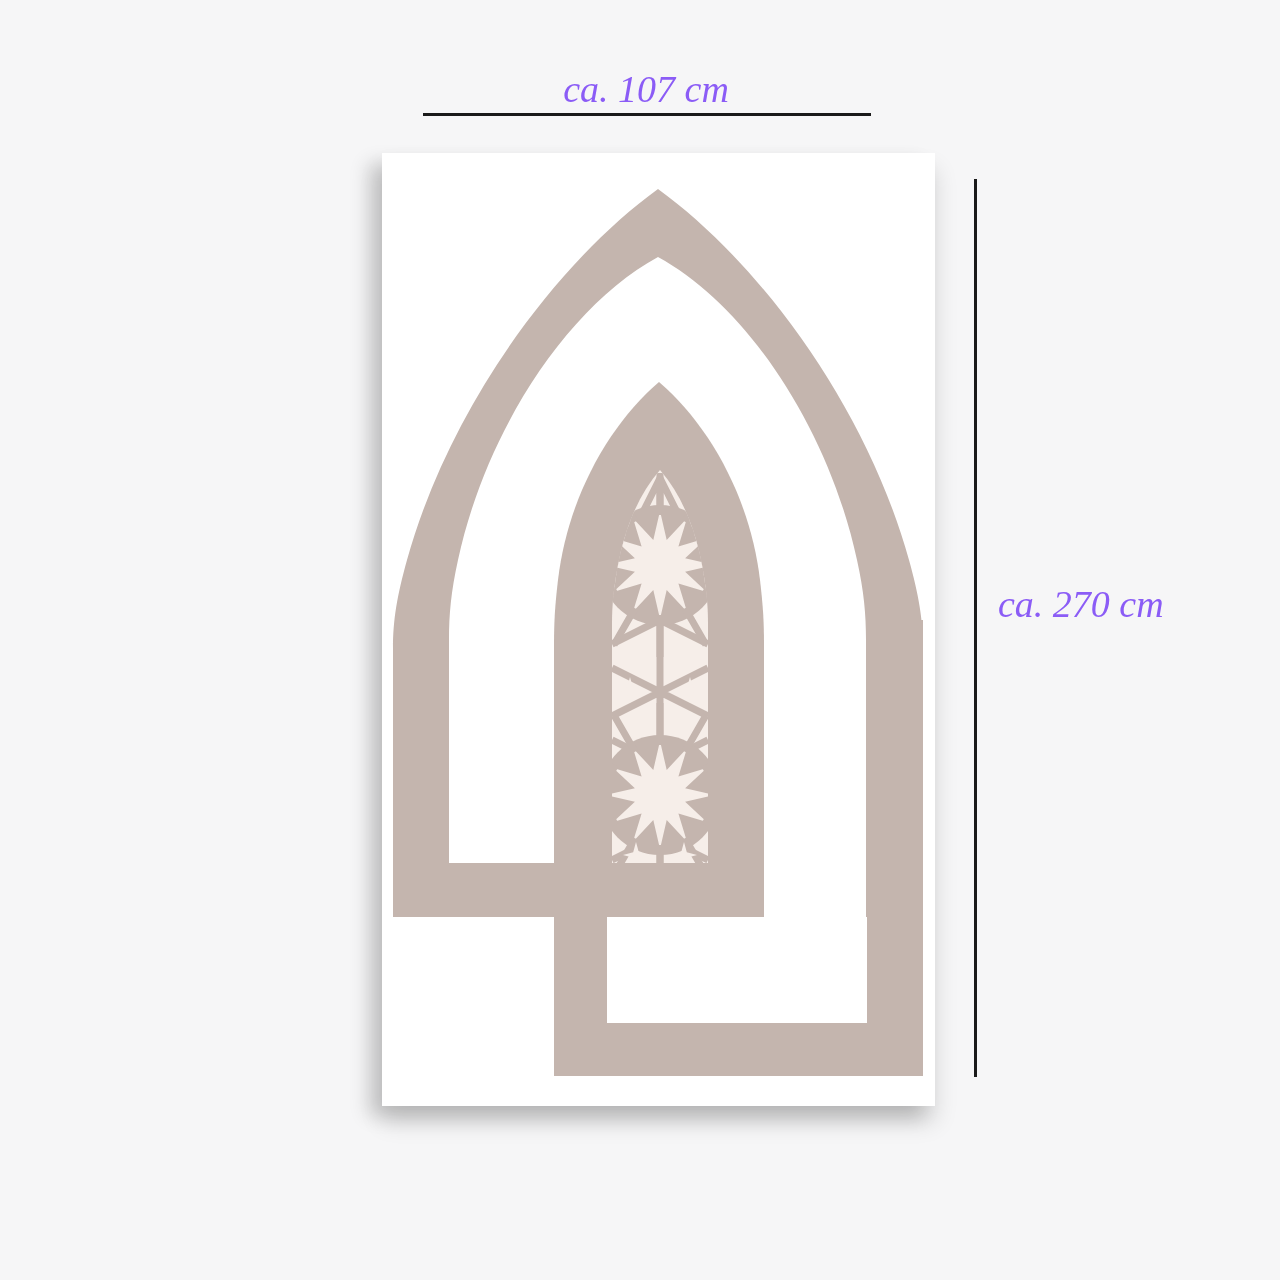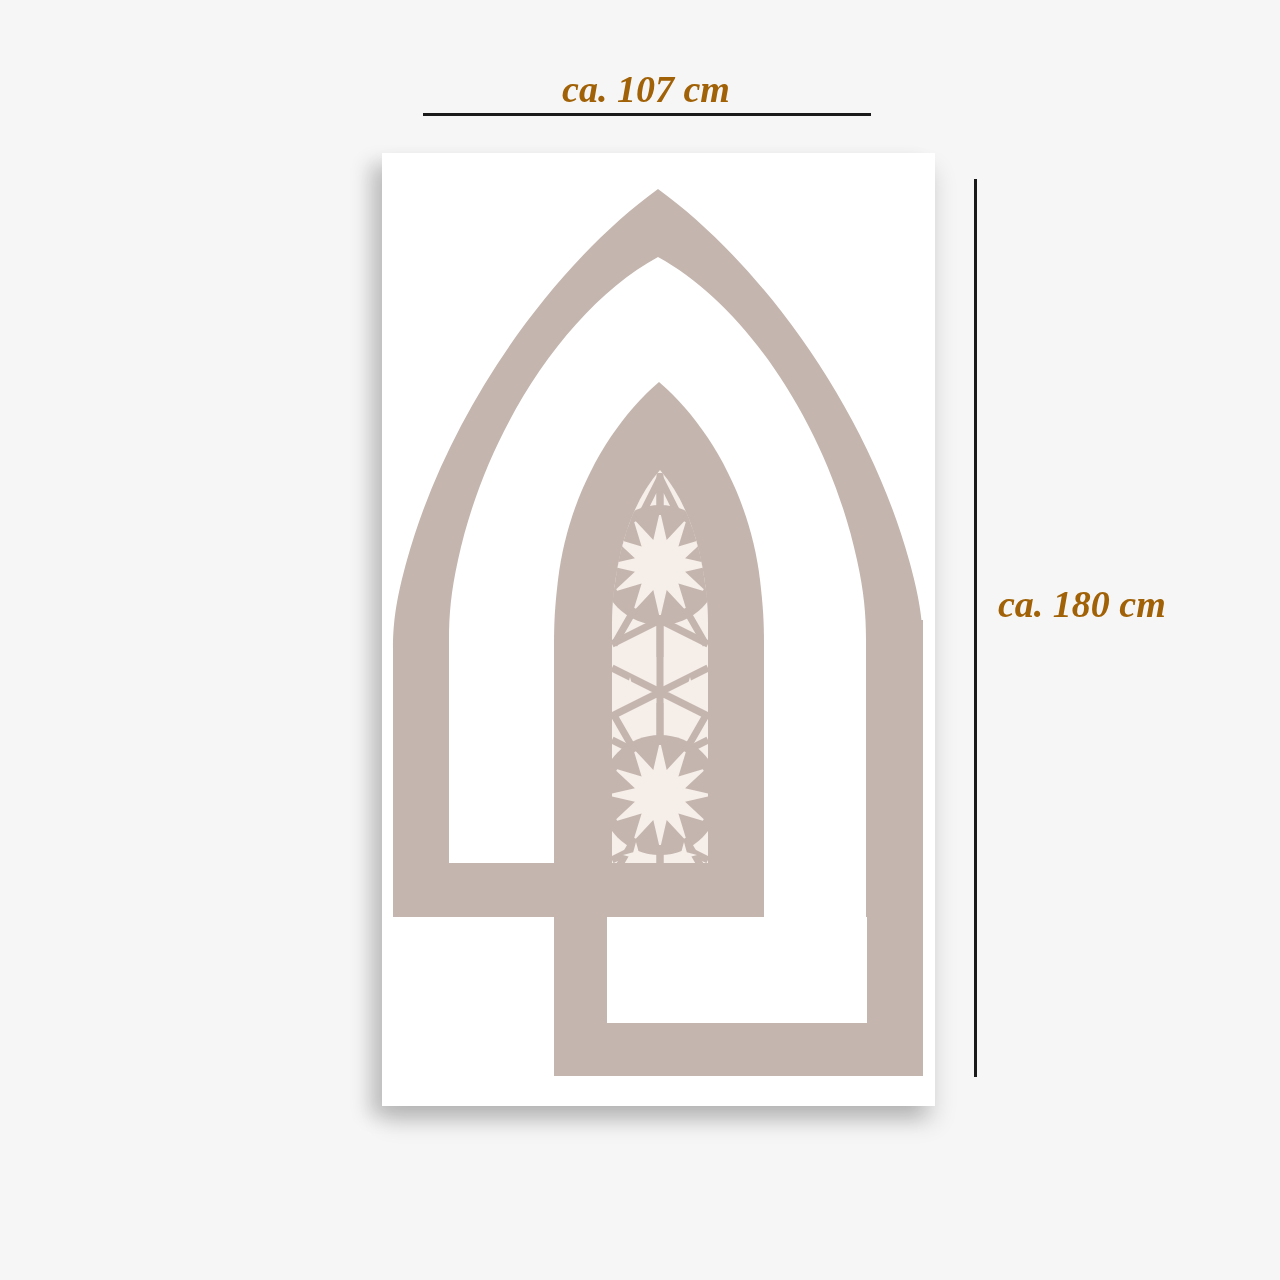--- a/index.html
+++ b/index.html
@@ -27,23 +27,23 @@
     background: #ffffff;
     box-shadow: -14px 10px 18px rgba(0,0,0,0.16), 0 16px 22px rgba(0,0,0,0.14);
   }
   .product-canvas svg {
     display: block;
     width: 100%;
     height: 100%;
   }
   .dim-label {
     position: absolute;
-    color: #a16207;
+    color: #8b5cf6;
     font-style: italic;
-    font-weight: 700;
+    font-weight: 400;
     letter-spacing: 0px;
     white-space: nowrap;
     line-height: 1;
   }
   .dim-label.width {
     left: 646px;
     top: 70px;
     font-size: 38px;
     transform: translateX(-50%);
   }
@@ -122,16 +122,16 @@
 
       <rect x="554" y="900" width="53" height="176" fill="#c4b5ae"></rect>
       <rect x="554" y="1023" width="369" height="53" fill="#c4b5ae"></rect>
     </svg>
   </div>
 
   <div class="dim-label width">ca. 107 cm</div>
   <div class="dim-line horizontal"></div>
 
   <div class="dim-line vertical"></div>
-  <div class="dim-label height">ca. 180 cm</div>
+  <div class="dim-label height">ca. 270 cm</div>
 
 
 </div>
 
 </body></html>

